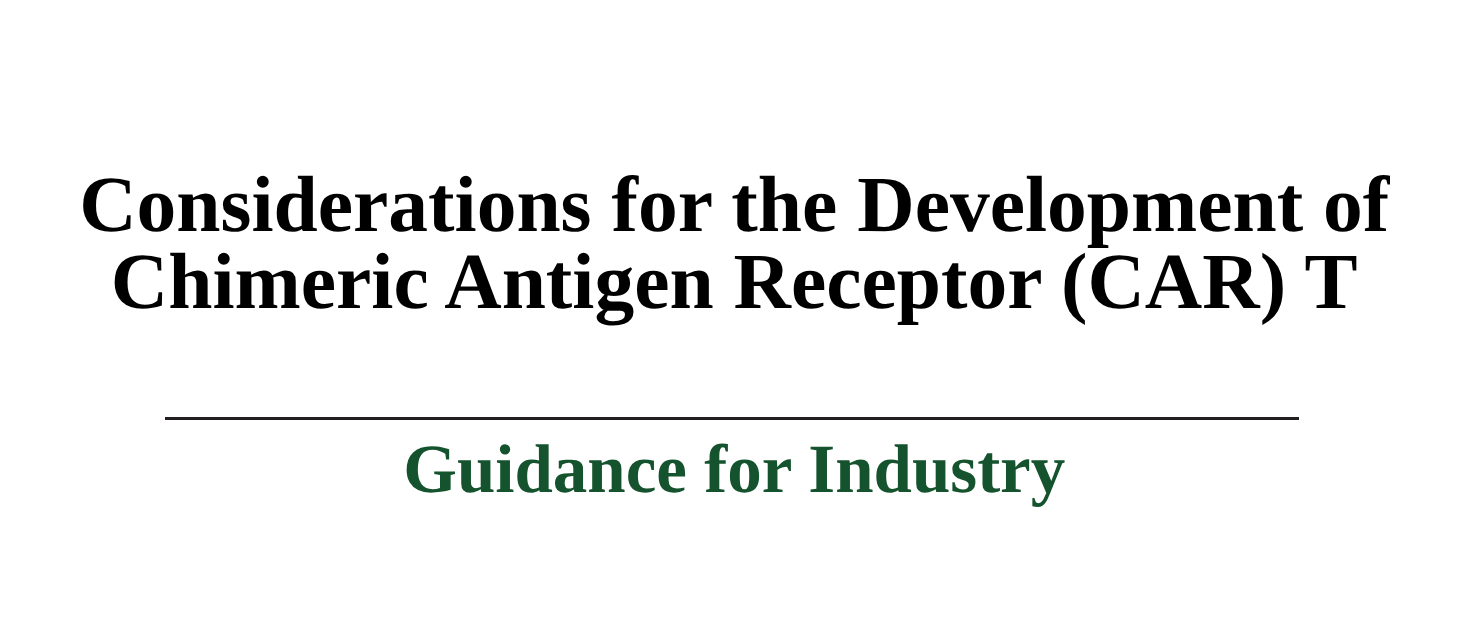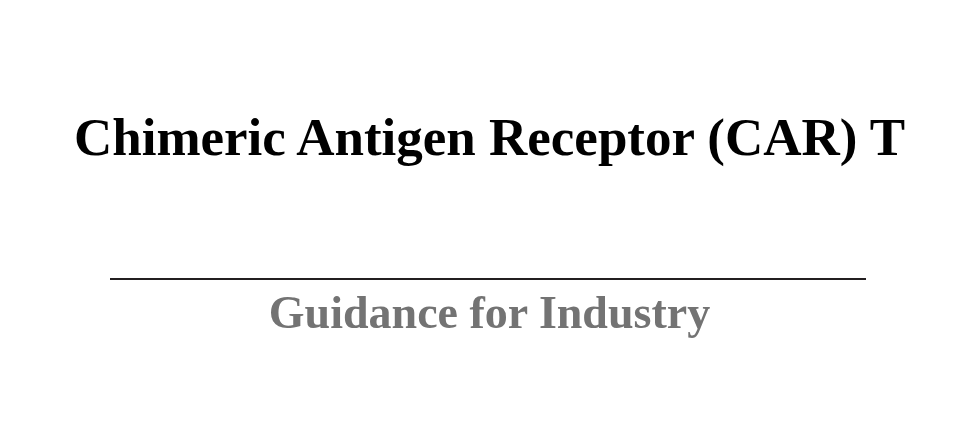--- a/index.html
+++ b/index.html
@@ -63,30 +63,31 @@
     left: 0;
     top: 288px;
     width: 979px;
     margin: 0;
     padding: 0;
     text-align: center;
     font-family: "Liberation Serif", "DejaVu Serif", serif;
     font-weight: bold;
     font-size: 46px;
     line-height: 50px;
-    color: #737373;
+    color: #14532d;
   }
 </style>
 </head>
 <body>
 
 <div class="page">
 
   <div class="title-block">
     <h1 class="doc-title">
+      <span class="title-line">Considerations for the Development of</span>
       <span class="title-line">Chimeric Antigen Receptor (CAR) T</span>
     </h1>
   </div>
 
   <hr class="title-rule">
 
   <h2 class="doc-subtitle">Guidance for Industry</h2>
 
 </div>
 

